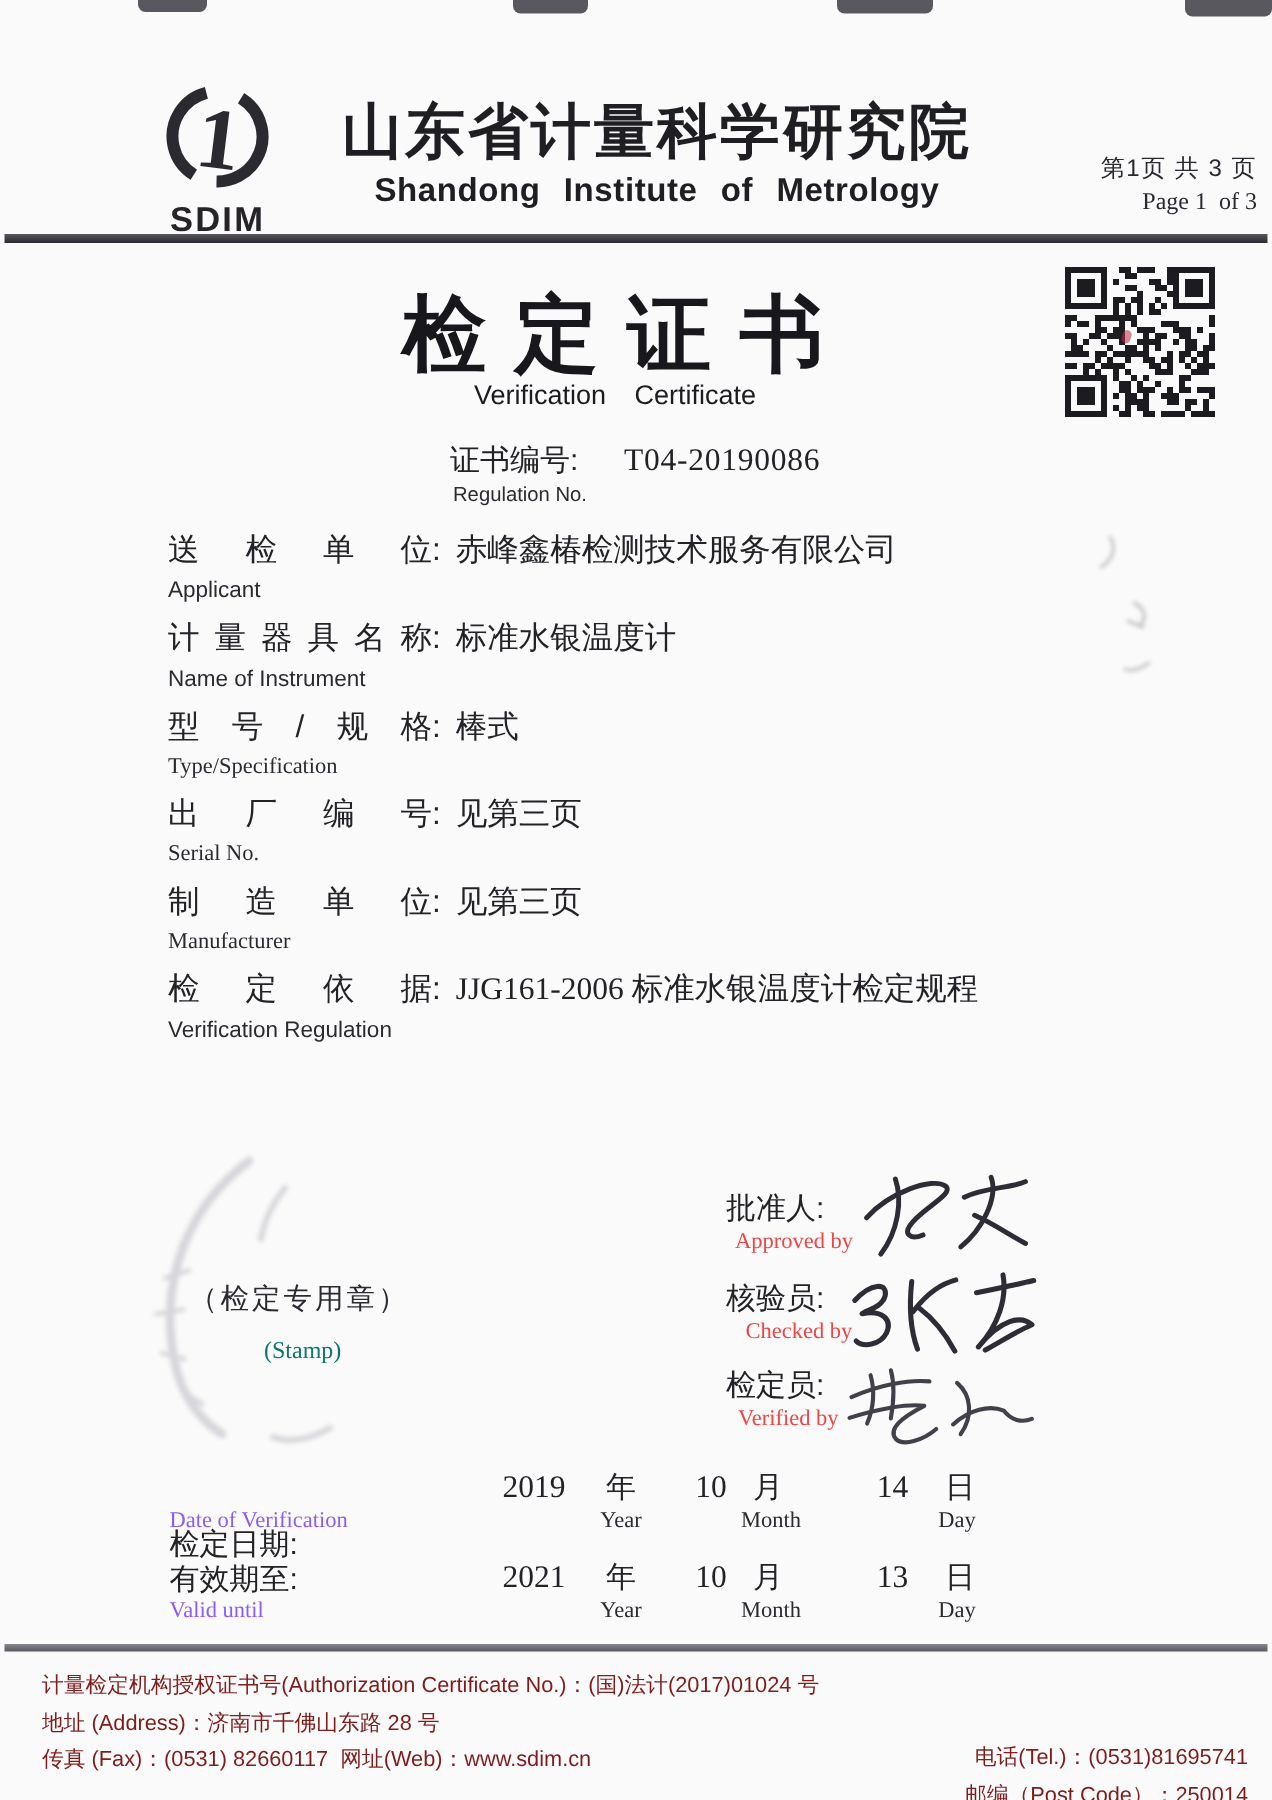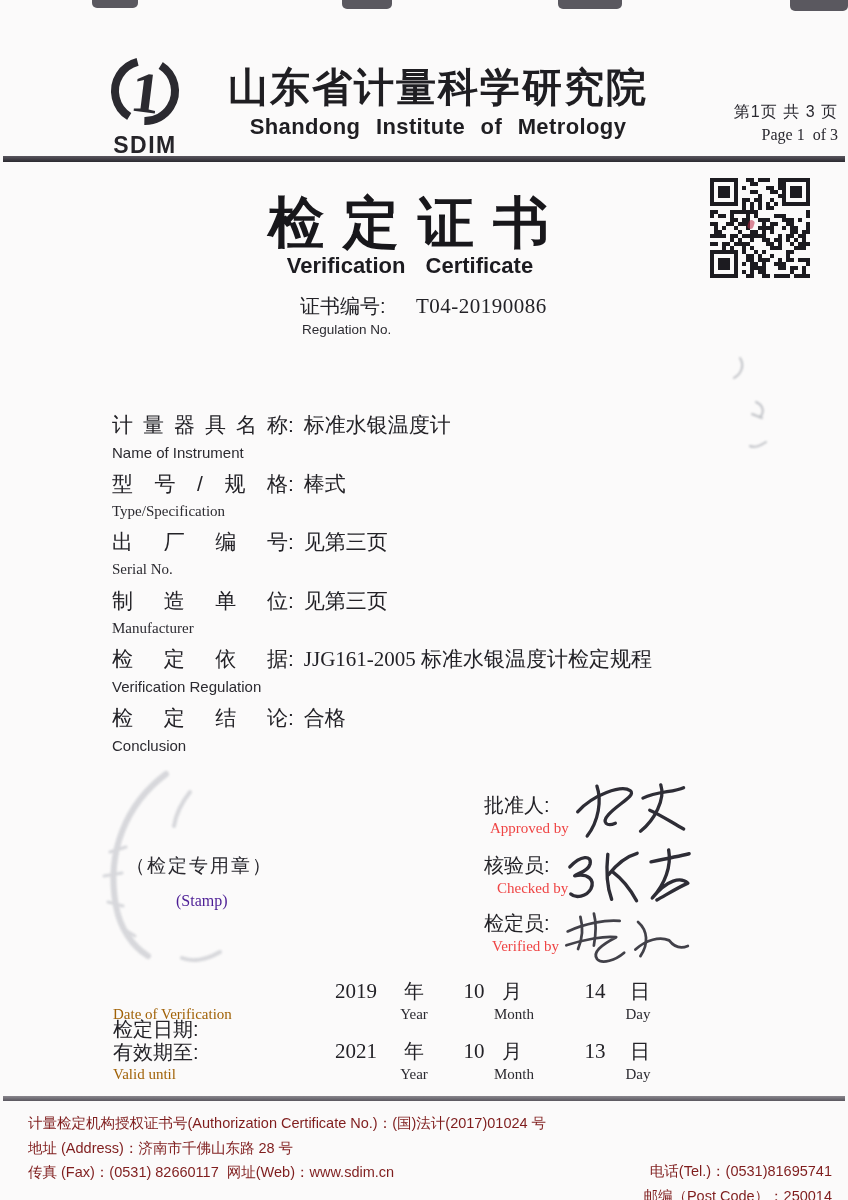--- a/index.html
+++ b/index.html
@@ -19,42 +19,42 @@
   
   .org-cn{font-size:40px;font-weight:700;letter-spacing:2px;color:#1f1e22;}
   .org-en{font-size:22px;font-weight:700;word-spacing:9px;letter-spacing:.4px;color:#1f1e22;}
   .pageinfo-cn{font-size:16px;color:#2a2930;letter-spacing:1px;}
   .pageinfo-en{font-size:16px;color:#2a2930;}
   .bar{position:absolute;left:3px;width:842px;background:linear-gradient(#5a575f,#2b2930);}
   .logo-sdim{font-size:23px;font-weight:700;letter-spacing:1.5px;color:#262429;}
 
   
   .title-cn{font-size:56px;font-weight:700;letter-spacing:19px;color:#18171b;}
-  .title-en{font-size:22px;font-weight:700;word-spacing:14px;color:#1c1b20;}
+  .title-en{font-size:18px;font-weight:400;word-spacing:14px;color:#1c1b20;}
   .certno-label{font-size:20px;font-weight:500;}
   .certno-value{font-size:21px;letter-spacing:.5px;}
   .certno-en{font-size:13.5px;color:#2c2b31;}
 
   
   .jlabel{display:inline-block;width:176px;font-size:21px;font-weight:500;
           text-align:justify;text-align-last:justify;vertical-align:top;}
   .fcolon{font-size:21px;font-weight:500;}
   .fvalue{font-size:21px;font-weight:500;margin-left:10px;}
   .flabel-en{font-size:15px;color:#2b2a30;}
 
   
   .stamp-cn{font-size:19px;font-weight:500;letter-spacing:2px;color:#2b2a30;}
-  .stamp-en{font-size:16px;color:#4c1d95;}
+  .stamp-en{font-size:16px;color:#0f766e;}
   .sig-label{font-size:20px;font-weight:500;}
   .sig-en{font-size:15px;color:#ef4444;}
   .sig-svg path{fill:none;stroke:#2e2d36;stroke-linecap:round;stroke-linejoin:round;}
 
   
   .date-label{font-size:20px;font-weight:500;}
-  .date-en{font-size:15px;color:#a16207;}
+  .date-en{font-size:15px;color:#8b5cf6;}
   .date-num{font-size:21px;}
   .date-unit{font-size:20px;font-weight:500;}
   .date-unit-en{font-size:15px;color:#2b2a30;}
 
   
   .foot{font-size:14.5px;color:#7f1d1d;}
   .foot-email{text-decoration:underline;text-underline-offset:3px;}
 
   .smudge{filter:blur(1.3px);}
 </style>
@@ -408,20 +408,24 @@
       <path d="M18 8 c5 8 1 16 -6 20"></path>
       <path d="M34 52 c7 3 9 10 4 15 M30 64 l10 4"></path>
       <path d="M44 92 c-6 4 -12 6 -16 4"></path>
     </g>
   </svg>
 
   <div class="abs certno-label" style="left:300px;top:293px;">证书编号:</div>
   <div class="abs certno-value serif" style="left:416px;top:294px;">T04-20190086</div>
   <div class="abs certno-en" style="left:302px;top:322px;">Regulation No.</div>
 
+  <div class="abs" style="left:112px;top:352px;">
+    <span class="jlabel">送检单位</span><span class="fcolon">:</span><span class="fvalue">赤峰鑫椿检测技术服务有限公司</span>
+    <div class="flabel-en sans" style="margin-top:5px;">Applicant</div>
+  </div>
 
   <div class="abs" style="left:112px;top:411px;">
     <span class="jlabel">计量器具名称</span><span class="fcolon">:</span><span class="fvalue">标准水银温度计</span>
     <div class="flabel-en sans" style="margin-top:5px;">Name of Instrument</div>
   </div>
 
   <div class="abs" style="left:112px;top:470px;">
     <span class="jlabel">型号/规格</span><span class="fcolon">:</span><span class="fvalue">棒式</span>
     <div class="flabel-en serif" style="margin-top:5px;">Type/Specification</div>
   </div>
@@ -430,28 +434,24 @@
     <span class="jlabel">制造单位</span><span class="fcolon">:</span><span class="fvalue">见第三页</span>
     <div class="flabel-en serif" style="margin-top:5px;">Manufacturer</div>
   </div>
 
   <div class="abs" style="left:112px;top:528px;">
     <span class="jlabel">出厂编号</span><span class="fcolon">:</span><span class="fvalue">见第三页</span>
     <div class="flabel-en serif" style="margin-top:5px;">Serial No.</div>
   </div>
 
   <div class="abs" style="left:112px;top:645px;">
-    <span class="jlabel">检定依据</span><span class="fcolon">:</span><span class="fvalue serif">JJG161-2005 标准水银温度计检定规程</span>
+    <span class="jlabel">检定依据</span><span class="fcolon">:</span><span class="fvalue serif">JJG161-2006 标准水银温度计检定规程</span>
     <div class="flabel-en sans" style="margin-top:5px;">Verification Regulation</div>
   </div>
 
-  <div class="abs" style="left:112px;top:704px;">
-    <span class="jlabel">检定结论</span><span class="fcolon">:</span><span class="fvalue">合格</span>
-    <div class="flabel-en sans" style="margin-top:5px;">Conclusion</div>
-  </div>
 
   <svg class="abs smudge" style="left:70px;top:756px;" width="210" height="220" viewBox="0 0 210 220">
     <g fill="none" stroke="#b3b6bd" stroke-linecap="round" opacity=".5">
       <path d="M96 18 C56 48 36 96 46 150 C50 172 62 190 78 200" stroke-width="6"></path>
       <path d="M40 96 l16 -5 M34 120 l18 -3 M38 146 l15 4 M52 172 l13 8" stroke-width="3"></path>
       <path d="M120 36 c-8 10 -14 22 -16 34" stroke-width="4"></path>
       <path d="M150 196 c-14 8 -28 10 -38 6" stroke-width="4"></path>
     </g>
   </svg>
   <div class="abs stamp-cn" style="left:126px;top:853px;">（检定专用章）</div>

